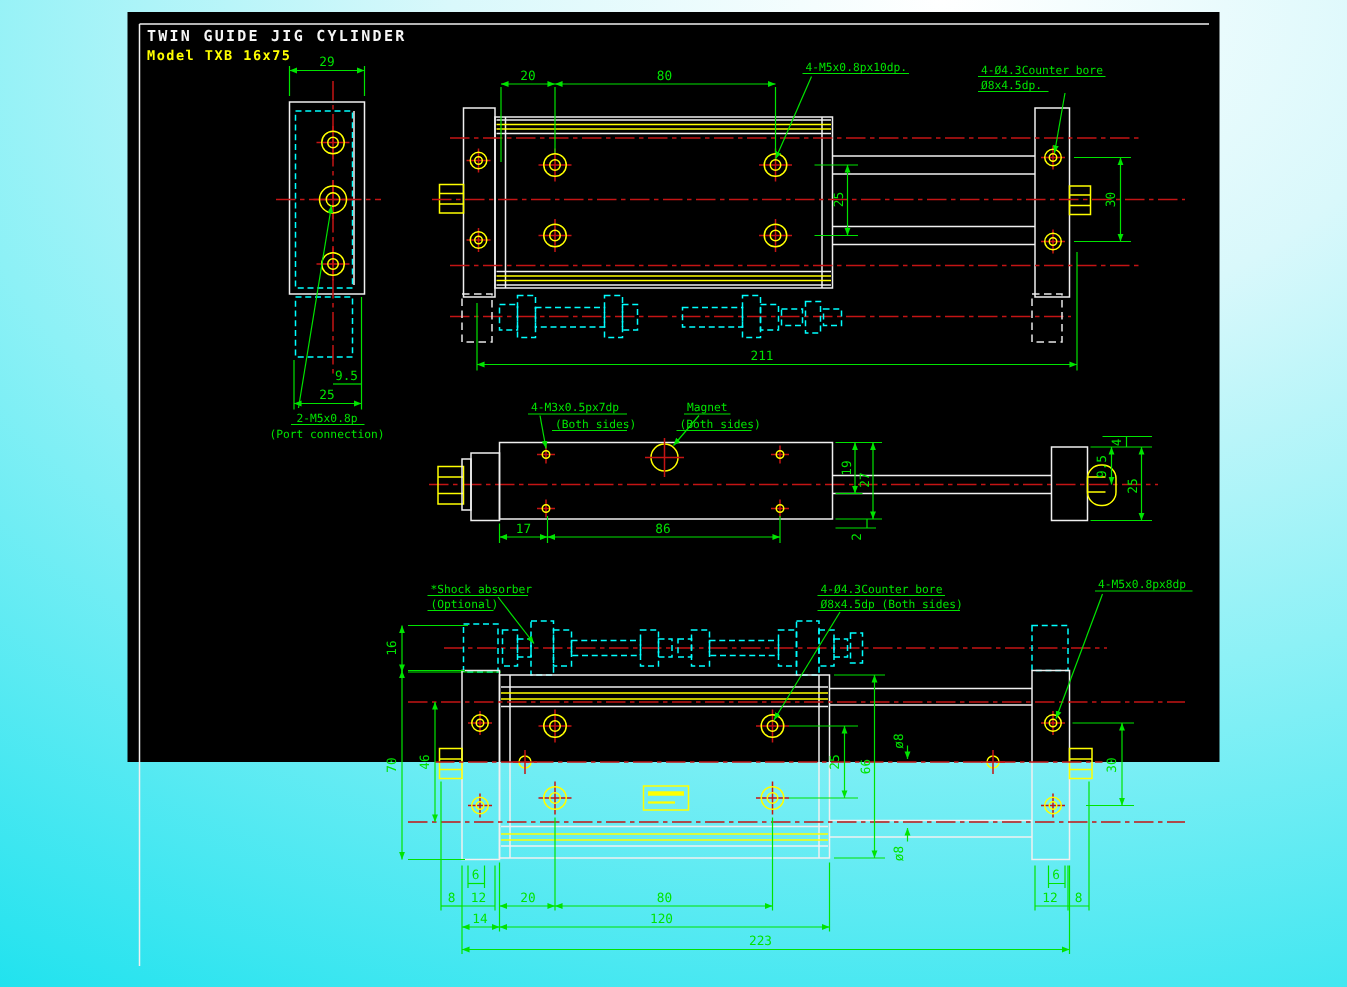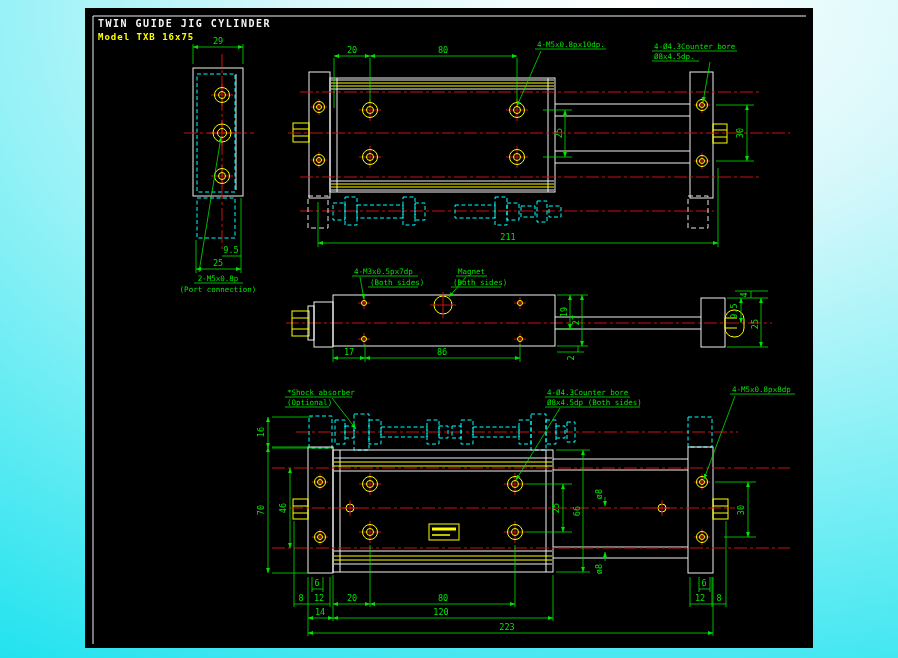--- a/index.html
+++ b/index.html
@@ -1,21 +1,21 @@
 <!DOCTYPE html>
 <html><head>
 <meta charset="utf-8">
 <style>
   html,body{margin:0;padding:0;}
   body{
     width:898px;height:658px;overflow:hidden;
     background:radial-gradient(ellipse 130% 120% at 70% 0%, #ffffff 0%, #d9f8fb 28%, #8df1f6 58%, #1fe2ee 100%);
     font-family:"DejaVu Sans Mono",monospace;
   }
-  #viewport{position:absolute;left:85px;top:8px;width:728px;height:640px;background:#000;}
+  #viewport{position:absolute;left:85px;top:8px;width:728px;height:500px;background:#000;}
   svg{display:block;}
   .w{stroke:#f0f0f0;stroke-width:1;fill:none;}
   .wd{stroke:#e8e8e8;stroke-width:1;fill:none;stroke-dasharray:5 3;}
   .y{stroke:#ffff00;stroke-width:1;fill:none;}
   .r{stroke:#c41414;stroke-width:1;fill:none;stroke-dasharray:13 3 3 3;}
   .rc{stroke:#c41414;stroke-width:1;fill:none;}
   .g{stroke:#00e400;stroke-width:0.8;fill:none;}
   .c{stroke:#00ffff;stroke-width:1;fill:none;stroke-dasharray:4 2.5;}
   .dt{fill:#00e400;font:8.5px "DejaVu Sans Mono",monospace;}
   .lt{fill:#00e400;font:7.5px "DejaVu Sans Mono",monospace;}

